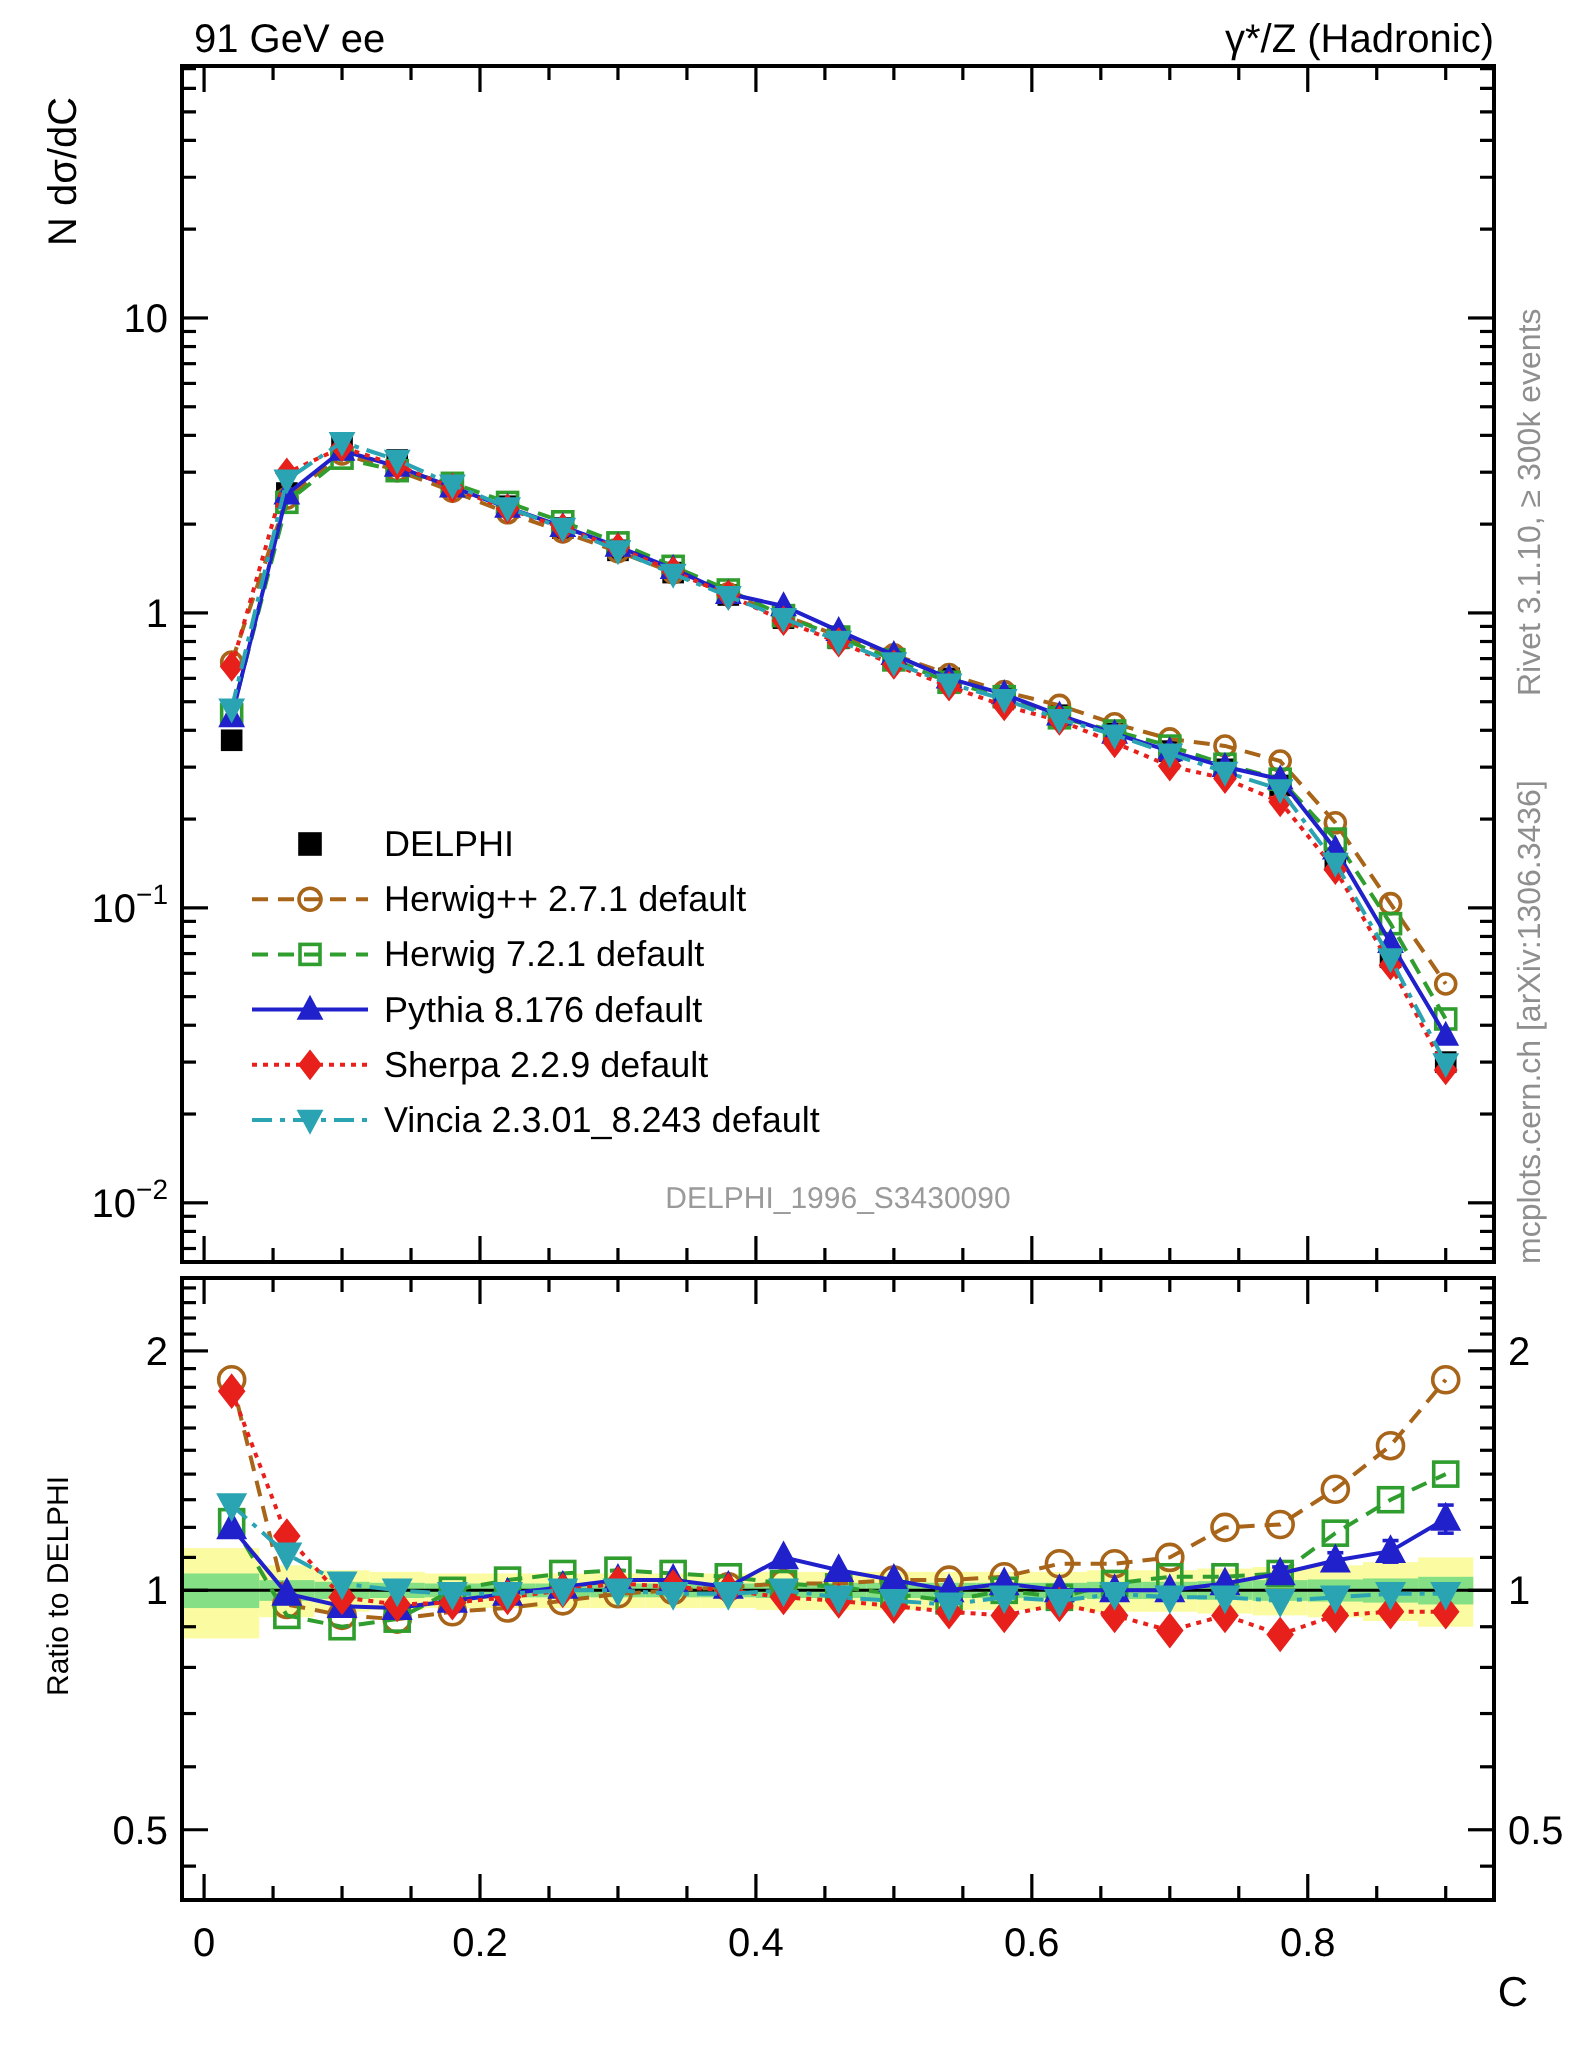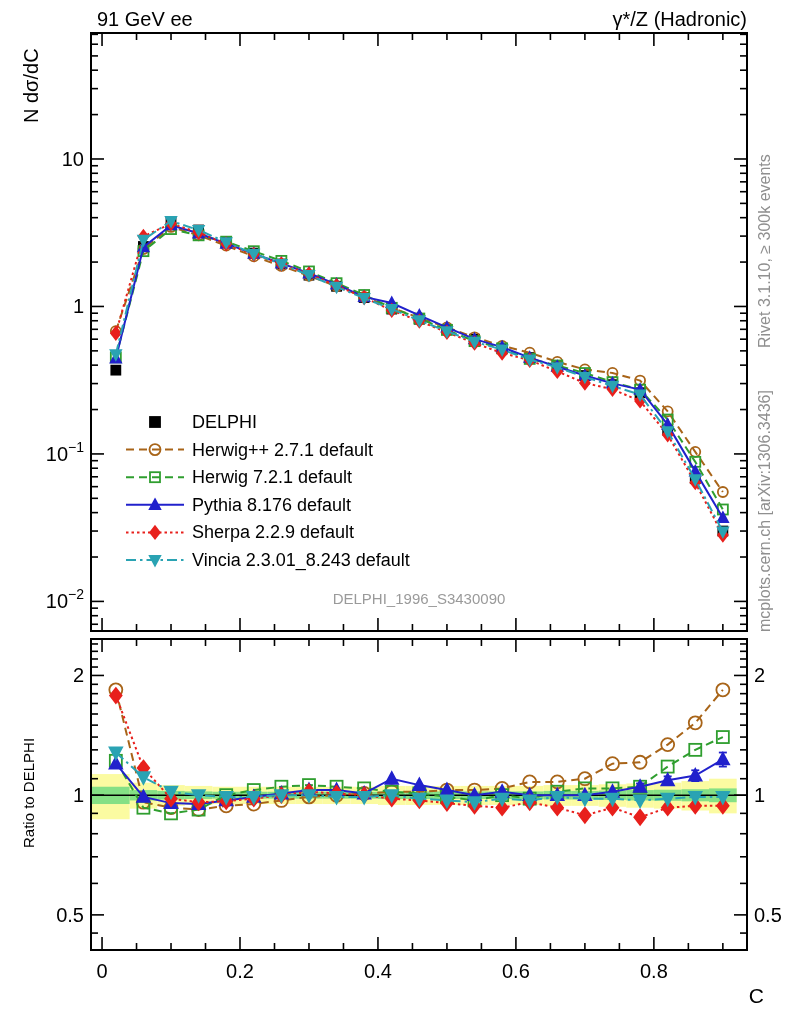--- a/index.html
+++ b/index.html
@@ -1,16 +1,16 @@
 <!DOCTYPE html>
 <html><head>
 <meta charset="utf-8">
 <style>
   html,body{margin:0;padding:0;background:#fff;}
-  .stage{position:relative;width:786px;height:1024px;background:#fff;overflow:hidden;}
+  .stage{position:relative;width:786px;height:1024px;background:#fff;overflow:hidden;border-radius:28px;}
   svg text{font-family:"Liberation Sans","DejaVu Sans",sans-serif;fill:#000;}
   .title{font-size:20px;}
   .ticklab{font-size:20px;}
   .axtitle{font-size:21px;}
   .ylab{font-size:20px;}
   .rylab{font-size:15px;}
   .legend{font-size:18px;}
   .gray{fill:#8f8f8f;}
   .watermark{font-size:15px;fill:#9a9a9a;}
   .note{font-size:16px;}

